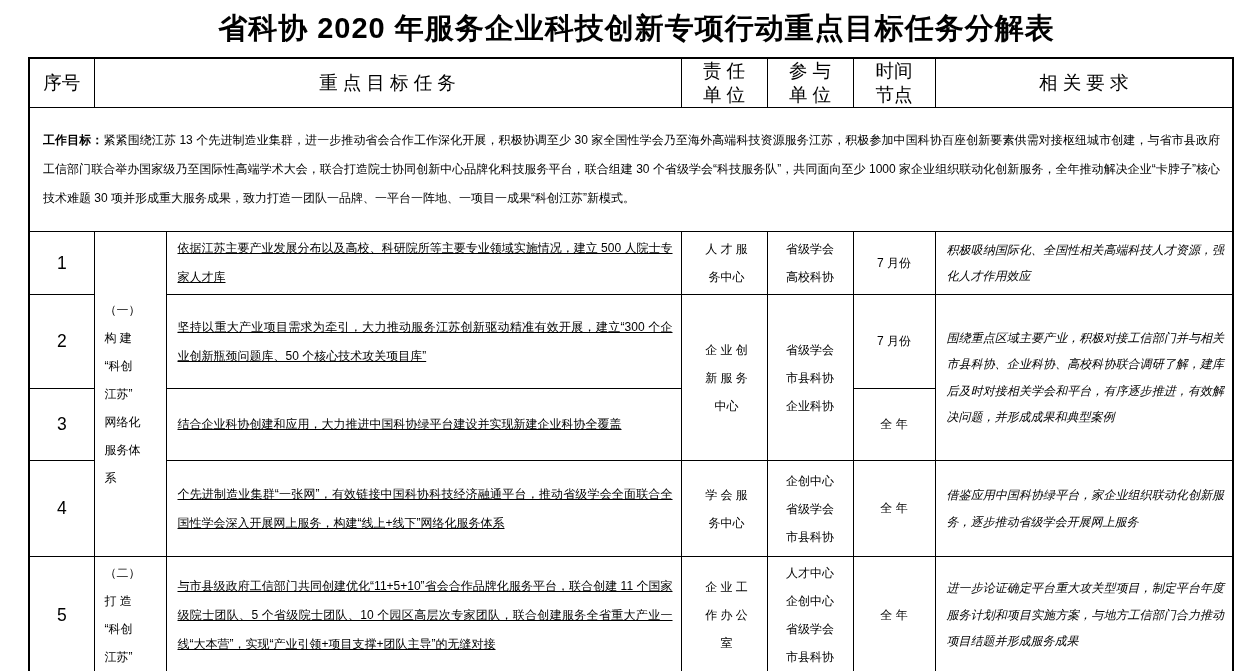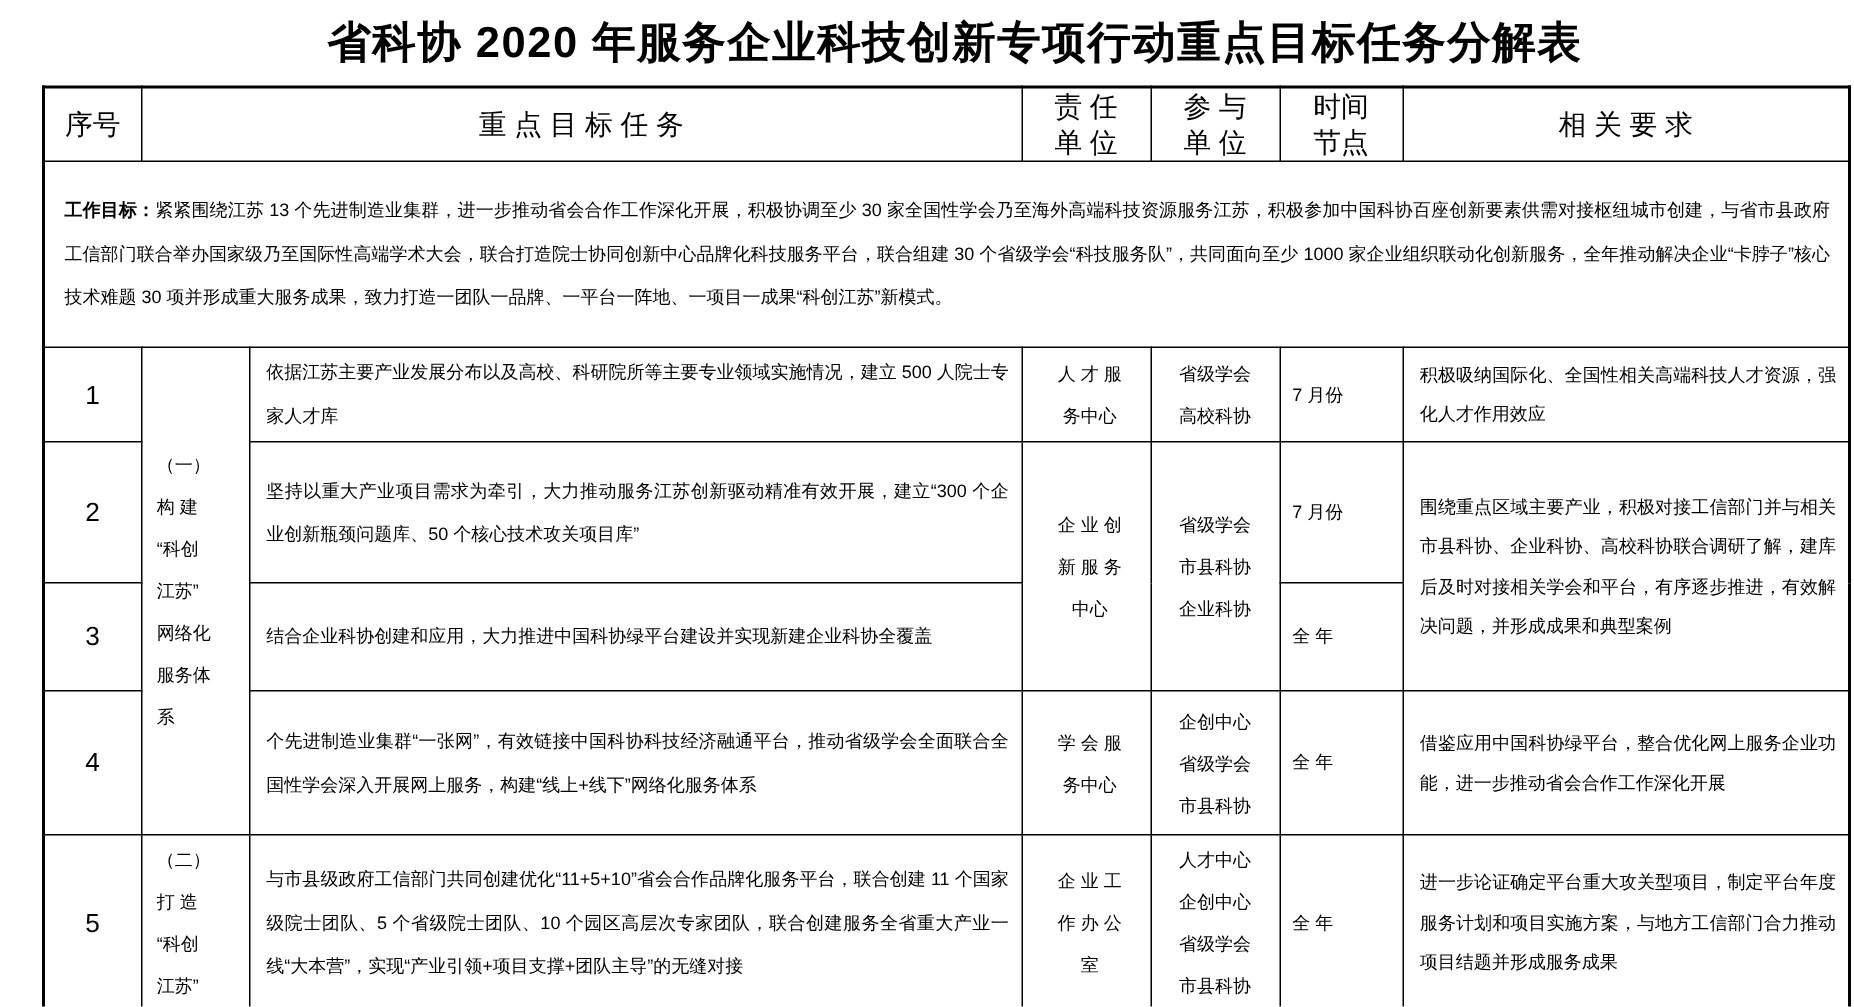--- a/index.html
+++ b/index.html
@@ -28,32 +28,32 @@
     vertical-align:middle;text-align:justify;line-height:29px;
     padding:2px 12px 2px 13px;
   }
   td.objective .obj-label{font-weight:bold;}
   td.serial{text-align:center;font-size:17.5px;}
   td.category{
     text-align:left;white-space:pre-line;line-height:28px;
     padding:2px 4px 2px 10px;
   }
   td.task{
-    text-align:justify;line-height:29px;padding:2px 8px 2px 11px;
+    text-align:justify;line-height:29px;padding:2px 8px 2px 11px;text-decoration:underline;
   }
   td.resp{
     text-align:center;white-space:pre-line;line-height:28px;
     padding:2px 4px 2px 9px;
   }
   td.part{
     text-align:center;white-space:pre-line;line-height:28px;padding:2px 18px;
   }
-  td.time{white-space:pre-line;}
+  td.time{text-align:center;white-space:pre-line;}
   td.req{
-    text-align:justify;line-height:26.5px;padding:2px 8px 2px 11px;
+    text-align:justify;line-height:26.5px;padding:2px 8px 2px 11px;font-style:italic;
   }
 </style>
 </head>
 <body>
 
 <div class="page-title">省科协 2020 年服务企业科技创新专项行动重点目标任务分解表</div>
 
 <table class="main">
   <colgroup>
     <col style="width:65px">
@@ -123,21 +123,21 @@
 
   <tr style="height:96px">
     <td class="serial">4</td>
     <td class="task">个先进制造业集群“一张网”，有效链接中国科协科技经济融通平台，推动省级学会全面联合全国性学会深入开展网上服务，构建“线上+线下”网络化服务体系</td>
     <td class="resp">学 会 服
 务中心</td>
     <td class="part">企创中心
 省级学会
 市县科协</td>
     <td class="time">全  年</td>
-    <td class="req">借鉴应用中国科协绿平台，整合优化网上服务企业功能，进一步推动省会合作工作深化开展</td>
+    <td class="req">借鉴应用中国科协绿平台，家企业组织联动化创新服务，逐步推动省级学会开展网上服务</td>
   </tr>
 
   <tr style="height:116px">
     <td class="serial">5</td>
     <td class="category">（二）
 打 造
 “科创
 江苏”</td>
     <td class="task">与市县级政府工信部门共同创建优化“11+5+10”省会合作品牌化服务平台，联合创建 11 个国家级院士团队、5 个省级院士团队、10 个园区高层次专家团队，联合创建服务全省重大产业一线“大本营”，实现“产业引领+项目支撑+团队主导”的无缝对接</td>
     <td class="resp">企 业 工

